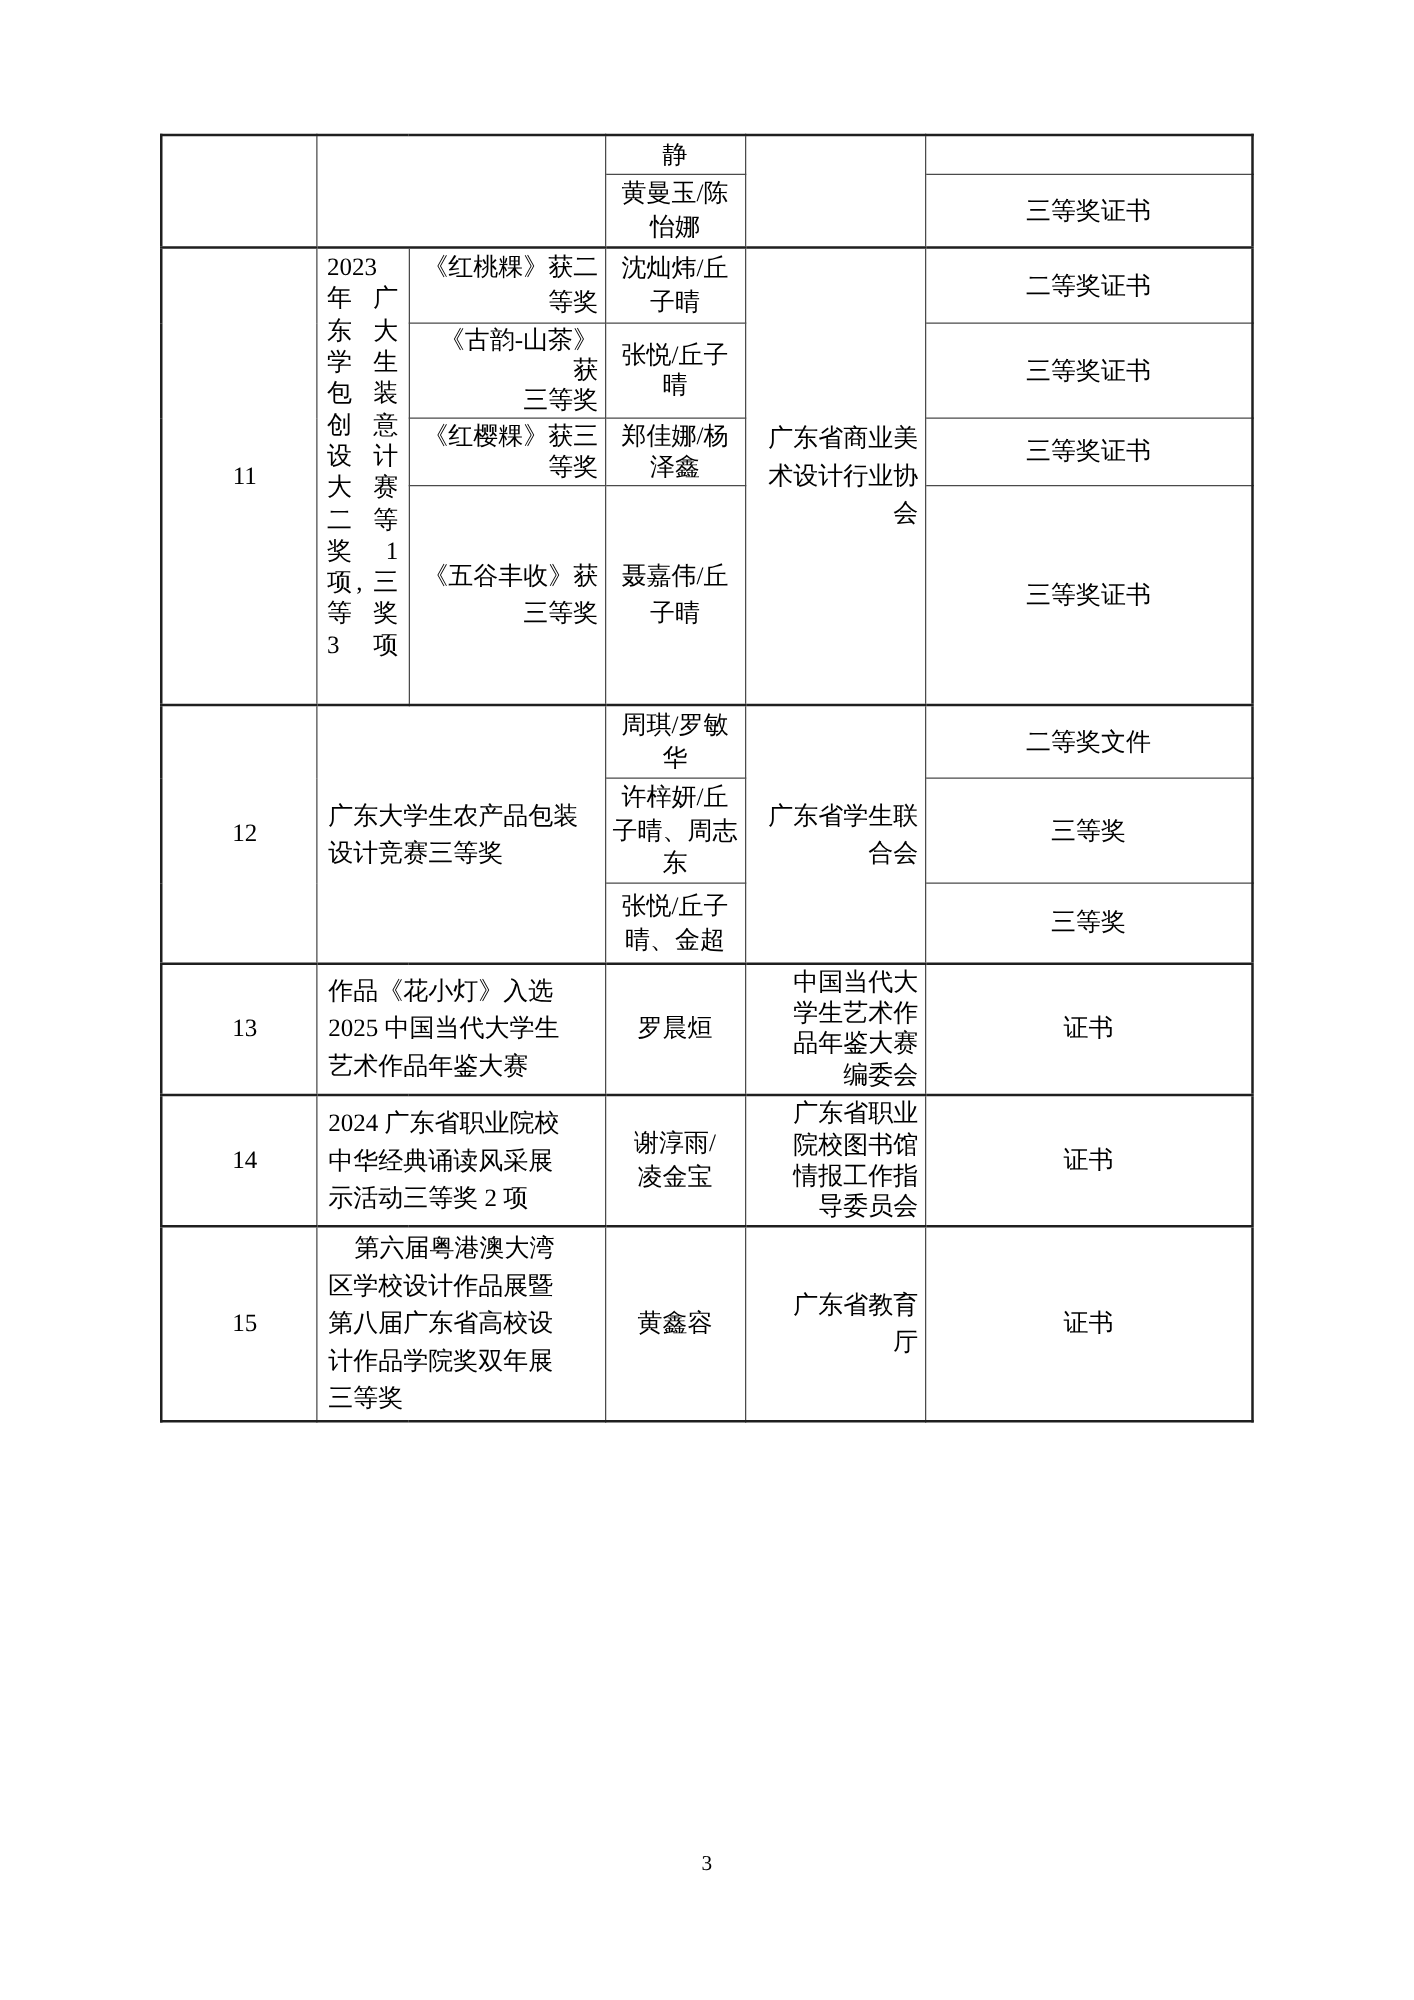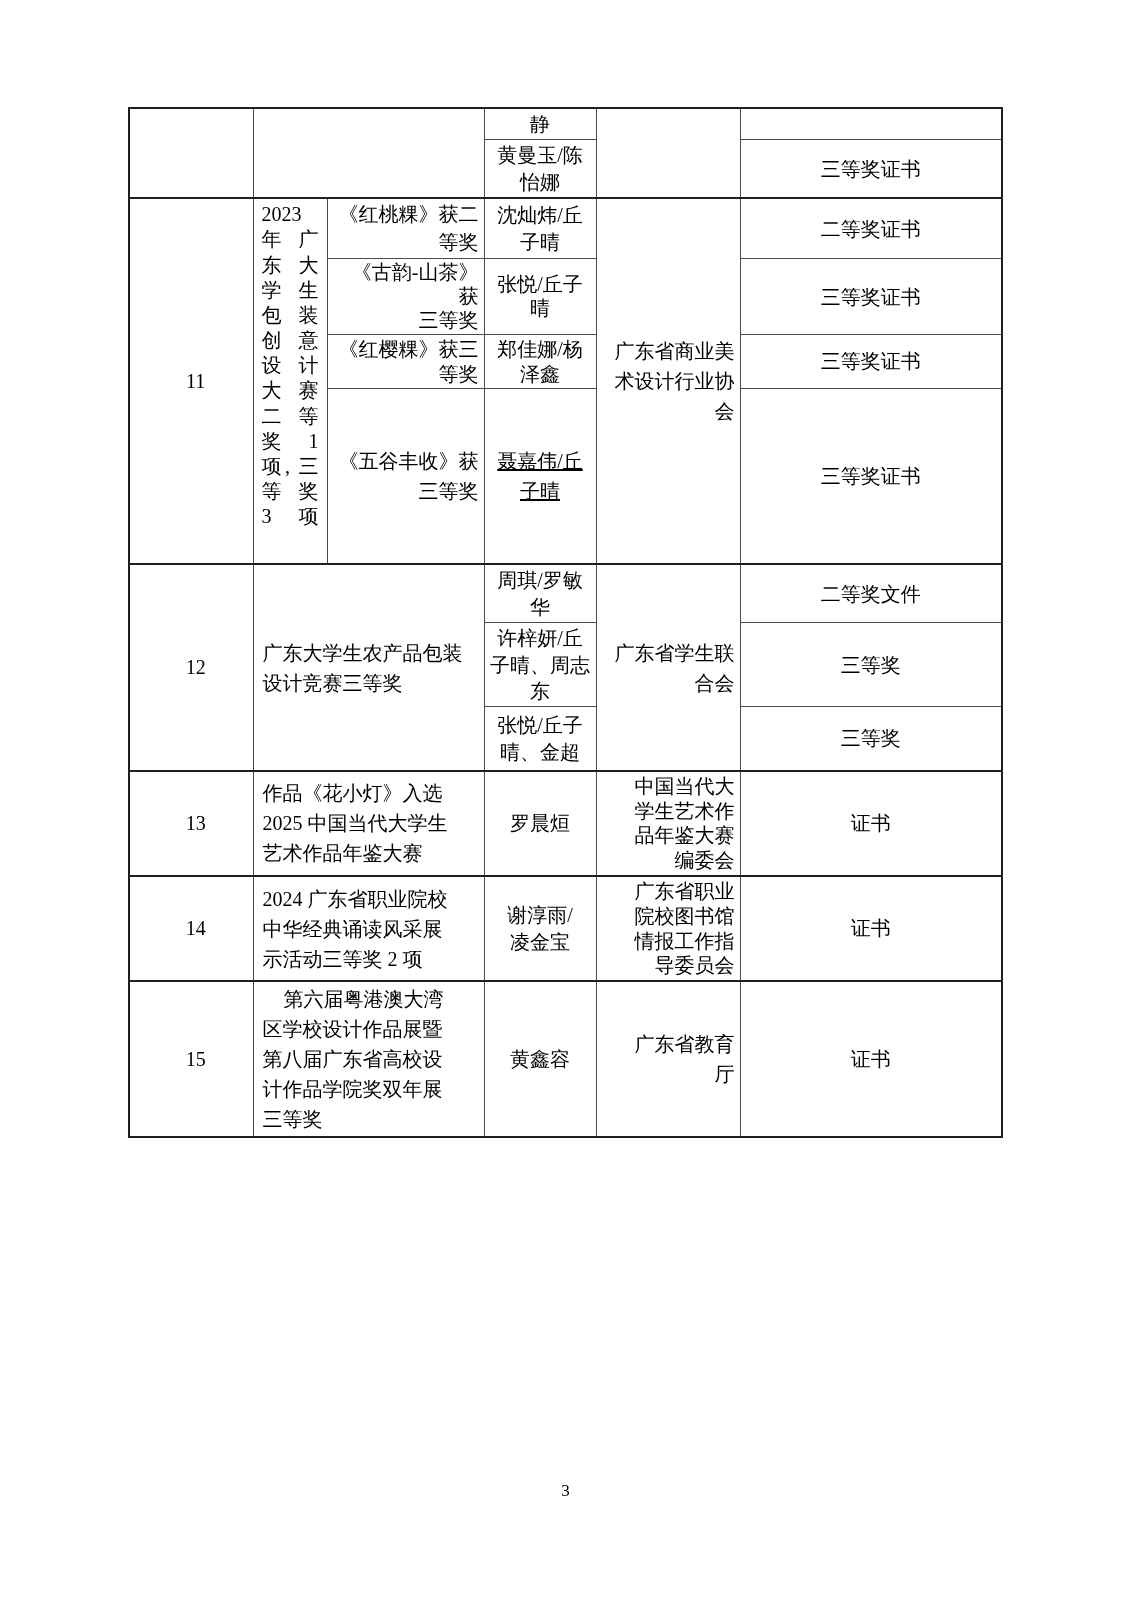--- a/index.html
+++ b/index.html
@@ -107,21 +107,21 @@
     <tr class="h-r11-3">
       <td class="c-award ml" style="line-height:1.22;">《红樱粿》获三
 等奖</td>
       <td class="c-name ml" style="line-height:1.22;">郑佳娜/杨
 泽鑫</td>
       <td class="c-cert">三等奖证书</td>
     </tr>
     <tr class="h-r11-4">
       <td class="c-award ml" style="line-height:1.5;">《五谷丰收》获
 三等奖</td>
-      <td class="c-name ml" style="line-height:1.5;text-decoration:underline;">聂嘉伟/丘
+      <td class="c-name ml" style="line-height:1.5;">聂嘉伟/丘
 子晴</td>
       <td class="c-cert">三等奖证书</td>
     </tr>
 
     <tr class="major h-r12-1">
       <td rowspan="3" class="c-num">12</td>
       <td rowspan="3" colspan="2" class="c-desc ml">广东大学生农产品包装
 设计竞赛三等奖</td>
       <td class="c-name ml">周琪/罗敏
 华</td>

